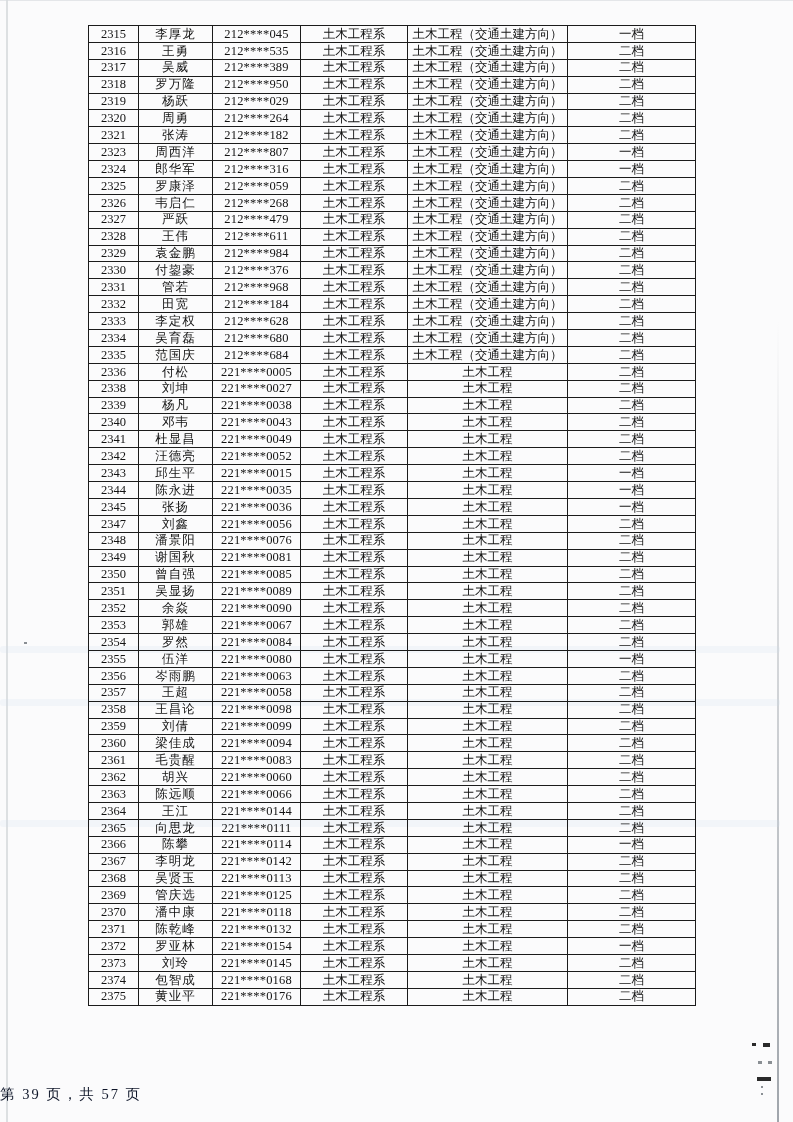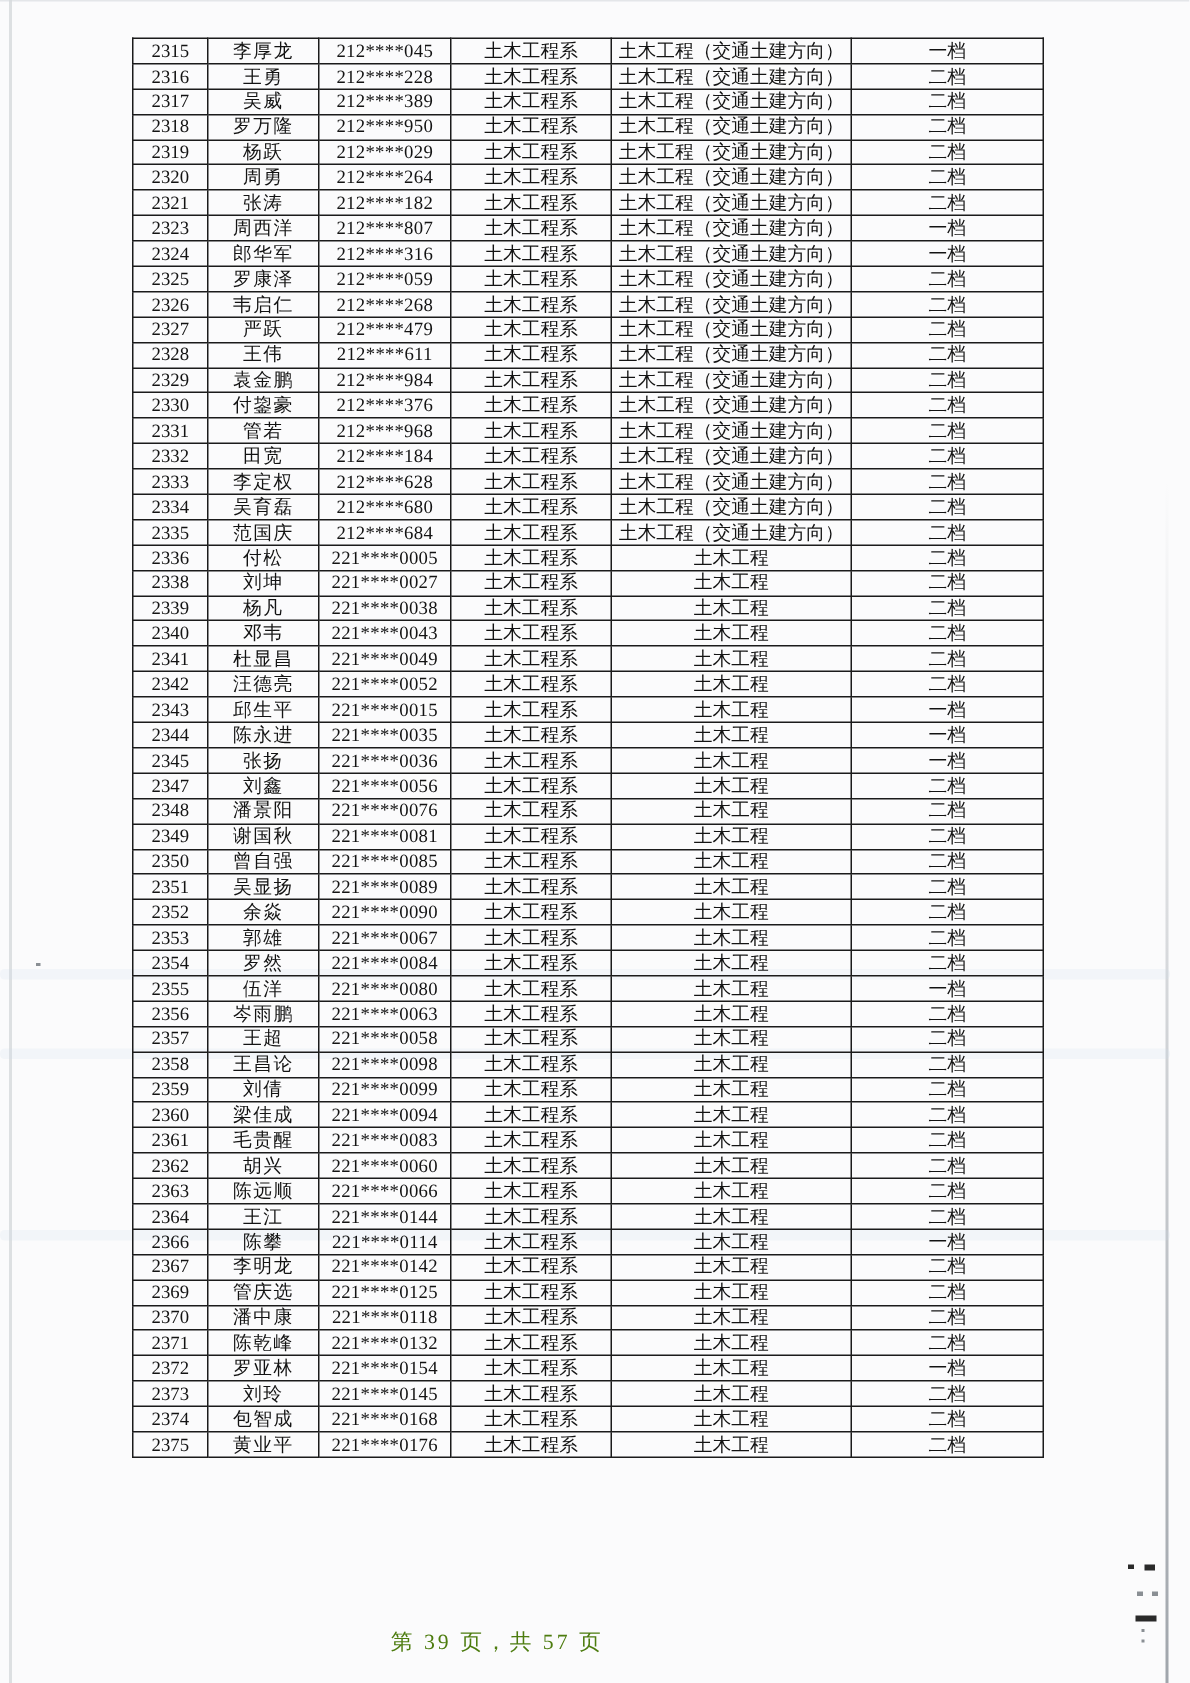--- a/index.html
+++ b/index.html
@@ -55,24 +55,24 @@
     white-space: nowrap;
     overflow: hidden;
     color: #131313;
   }
   table.roster td.c-no   { font-size: 12.5px; }
   table.roster td.c-id   { letter-spacing: .2px; }
   table.roster td.c-name { letter-spacing: 1px; }
 
   .page-footer {
     position: absolute; left: 0; top: 1085px; width: 663px;
-    text-align: center;
+    text-align: left;
     font-size: 14.5px;
     letter-spacing: 2px;
-    color: #4d7c0f;
+    color: #0f172a;
   }
 </style>
 </head>
 <body>
 
 <div class="edge-top"></div>
 <div class="edge-left"></div>
 <div class="fold-right"></div>
 <div class="smudge" style="top:646px;"></div>
 <div class="smudge" style="top:699px;"></div>
@@ -101,21 +101,21 @@
           <td class="c-no">2315</td>
           <td class="c-name">李厚龙</td>
           <td class="c-id">212****045</td>
           <td class="c-dept">土木工程系</td>
           <td class="c-major">土木工程（交通土建方向）</td>
           <td class="c-level">一档</td>
         </tr>
         <tr>
           <td class="c-no">2316</td>
           <td class="c-name">王勇</td>
-          <td class="c-id">212****228</td>
+          <td class="c-id">212****535</td>
           <td class="c-dept">土木工程系</td>
           <td class="c-major">土木工程（交通土建方向）</td>
           <td class="c-level">二档</td>
         </tr>
         <tr>
           <td class="c-no">2317</td>
           <td class="c-name">吴威</td>
           <td class="c-id">212****389</td>
           <td class="c-dept">土木工程系</td>
           <td class="c-major">土木工程（交通土建方向）</td>
@@ -467,31 +467,47 @@
         </tr>
         <tr>
           <td class="c-no">2364</td>
           <td class="c-name">王江</td>
           <td class="c-id">221****0144</td>
           <td class="c-dept">土木工程系</td>
           <td class="c-major">土木工程</td>
           <td class="c-level">二档</td>
         </tr>
         <tr>
+          <td class="c-no">2365</td>
+          <td class="c-name">向思龙</td>
+          <td class="c-id">221****0111</td>
+          <td class="c-dept">土木工程系</td>
+          <td class="c-major">土木工程</td>
+          <td class="c-level">二档</td>
+        </tr>
+        <tr>
           <td class="c-no">2366</td>
           <td class="c-name">陈攀</td>
           <td class="c-id">221****0114</td>
           <td class="c-dept">土木工程系</td>
           <td class="c-major">土木工程</td>
           <td class="c-level">一档</td>
         </tr>
         <tr>
           <td class="c-no">2367</td>
           <td class="c-name">李明龙</td>
           <td class="c-id">221****0142</td>
+          <td class="c-dept">土木工程系</td>
+          <td class="c-major">土木工程</td>
+          <td class="c-level">二档</td>
+        </tr>
+        <tr>
+          <td class="c-no">2368</td>
+          <td class="c-name">吴贤玉</td>
+          <td class="c-id">221****0113</td>
           <td class="c-dept">土木工程系</td>
           <td class="c-major">土木工程</td>
           <td class="c-level">二档</td>
         </tr>
         <tr>
           <td class="c-no">2369</td>
           <td class="c-name">管庆选</td>
           <td class="c-id">221****0125</td>
           <td class="c-dept">土木工程系</td>
           <td class="c-major">土木工程</td>

